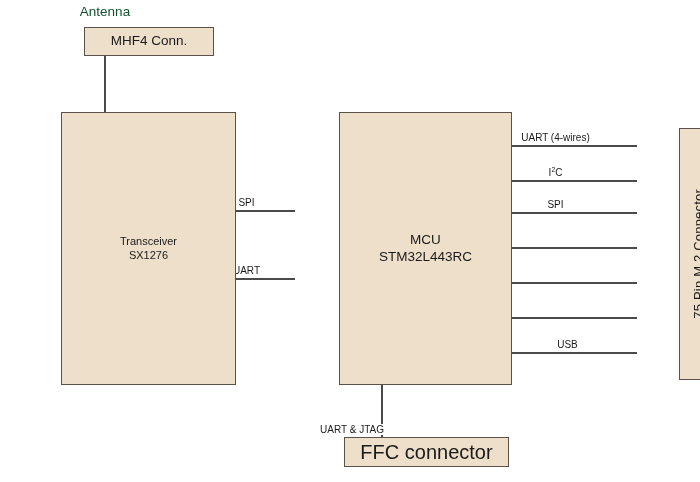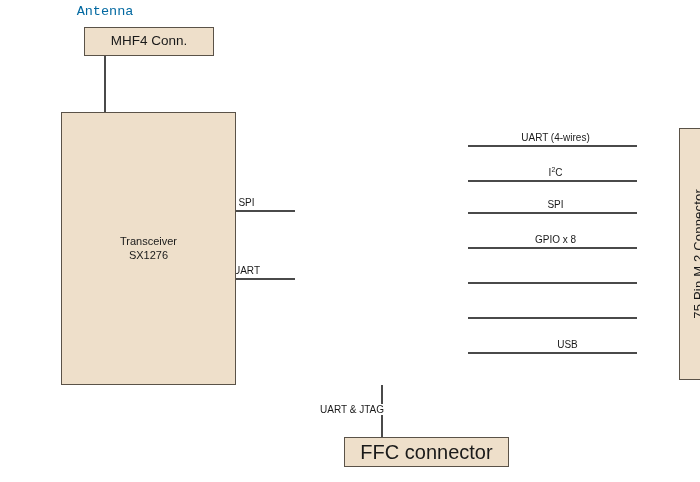--- a/index.html
+++ b/index.html
@@ -53,24 +53,23 @@
     color: #1a1a1a;
     white-space: nowrap;
     background: #ffffff;
     padding: 0 3px;
     z-index: 2;
     text-align: center;
   }
   .plain-label {
     position: absolute;
     font-size: 13px;
-    color: #0369a1;
+    color: #14532d;
     white-space: nowrap;
     z-index: 2;
-    font-family: Liberation Mono, monospace;
   }
   .vertical-text {
     writing-mode: vertical-rl;
     transform: rotate(180deg);
     white-space: nowrap;
     font-size: 13px;
     letter-spacing: 0.2px;
   }
   #antenna-label {
     left: 0;
@@ -130,20 +129,24 @@
 
   <div class="block" id="mhf4-block">
     <span class="block-label">MHF4 Conn.</span>
   </div>
 
   <div class="block" id="transceiver-block">
     <span class="block-label">Transceiver
 SX1276</span>
   </div>
 
+  <div class="block" id="mcu-block">
+    <span class="block-label">MCU
+STM32L443RC</span>
+  </div>
 
   <div class="block" id="m2-block">
     <span class="block-label vertical-text">75 Pin M.2 Connector</span>
   </div>
 
   <div class="block" id="ffc-block">
     <span class="block-label">FFC connector</span>
   </div>
 
   <div class="conn-line h" style="left:192px; top:210px; width:103px;"></div>
@@ -155,25 +158,24 @@
   <div class="conn-line h" style="left:468px; top:145px; width:169px;"></div>
   <div class="sig-label" style="left:468px; top:132px; width:169px;">UART (4-wires)</div>
 
   <div class="conn-line h" style="left:468px; top:180px; width:169px;"></div>
   <div class="sig-label" style="left:468px; top:167px; width:169px;">I<sup>2</sup>C</div>
 
   <div class="conn-line h" style="left:468px; top:212px; width:169px;"></div>
   <div class="sig-label" style="left:468px; top:199px; width:169px;">SPI</div>
 
   <div class="conn-line h" style="left:468px; top:247px; width:169px;"></div>
-  <div class="sig-label" style="left:468px; top:234px; width:169px;">GPIO x 8</div>
 
   <div class="conn-line h" style="left:468px; top:282px; width:169px;"></div>
 
   <div class="conn-line h" style="left:468px; top:317px; width:169px;"></div>
 
   <div class="conn-line h" style="left:468px; top:352px; width:169px;"></div>
   <div class="sig-label" style="left:480px; top:339px; width:169px;">USB</div>
 
   <div class="conn-line v" style="left:381px; top:385px; height:53px;"></div>
-  <div class="sig-label" style="left:305px; top:404px; width:76px; text-align:right;">UART &amp; JTAG</div>
+  <div class="sig-label" style="left:305px; top:424px; width:76px; text-align:right;">UART &amp; JTAG</div>
 
 </div>
 
 </body></html>

